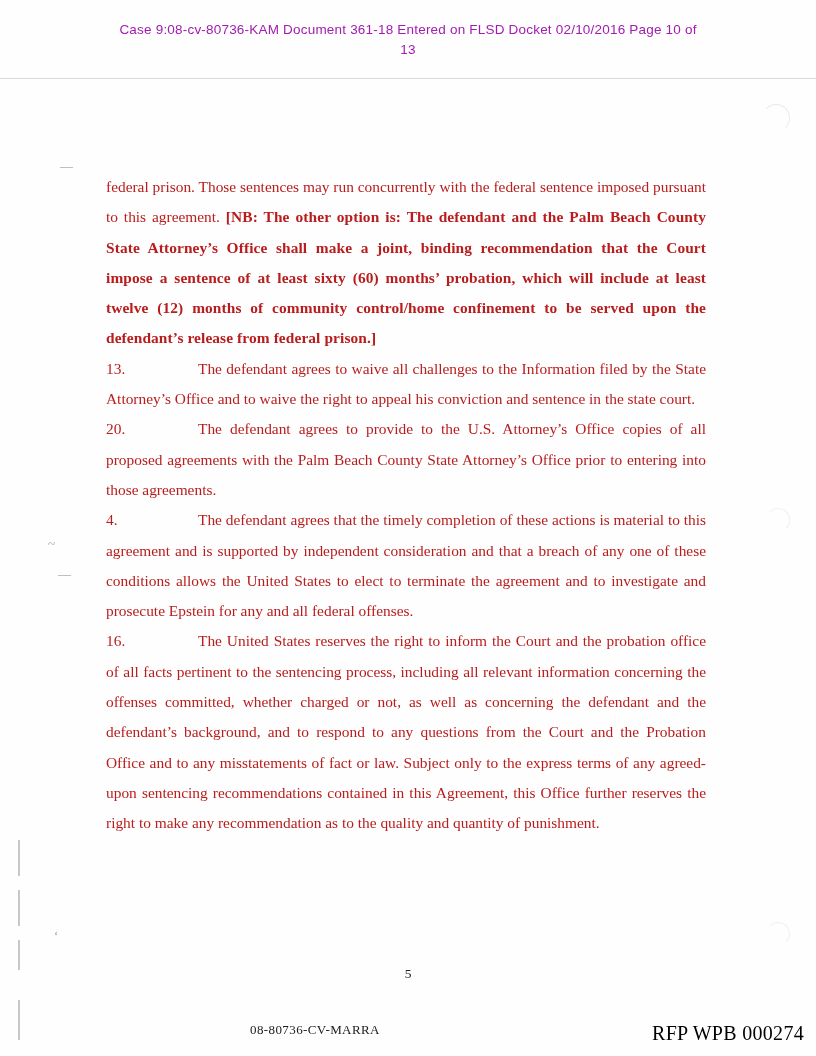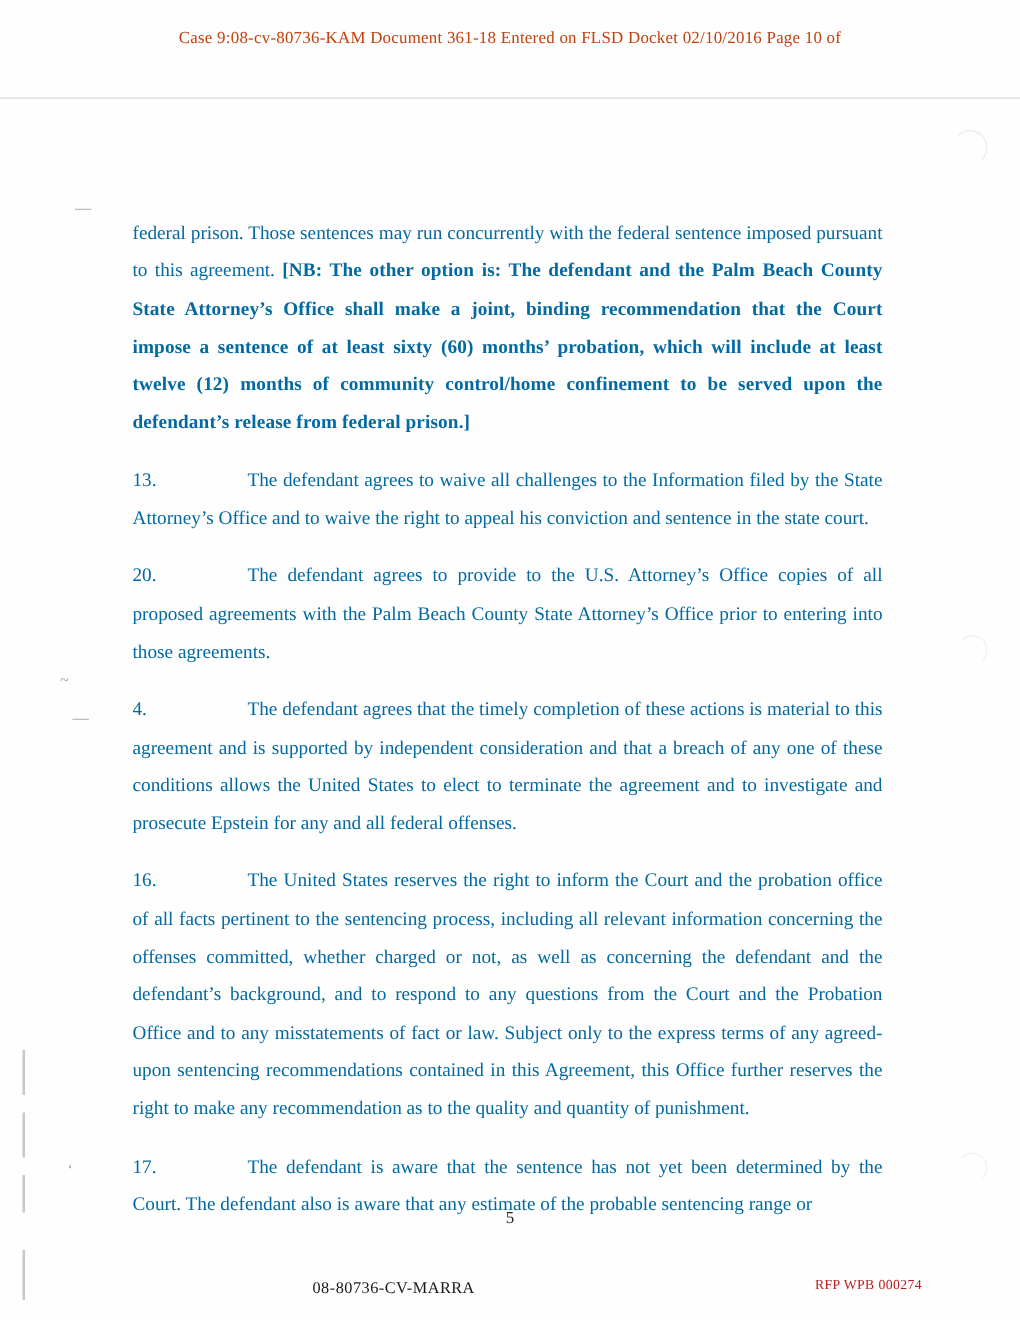--- a/index.html
+++ b/index.html
@@ -22,60 +22,59 @@
     height: 1056px;
     background: #fefefe;
   }
   
   .ecf-header {
     position: absolute;
     top: 20px;
     left: 0;
     width: 816px;
     text-align: center;
-    font-family: Liberation Serif, serif;
+    font-family: Liberation Sans, sans-serif;
     font-size: 13.5px;
-    color: #c2410c;
+    color: #a21caf;
     line-height: 20px;
     letter-spacing: 0.2px;
   }
   .hdr-rule {
     position: absolute;
     top: 78px;
     left: 0;
     width: 816px;
     height: 1px;
     background: #d8d8d8;
   }
   
   .doc-body {
     position: absolute;
     top: 172px;
     left: 106px;
     width: 600px;
     font-size: 15.4px;
     line-height: 30.3px;
     text-align: justify;
-    color: #0369a1;
+    color: #b91c1c;
   }
   .doc-body p {
     margin: 0 0 0 0;
     text-indent: 0;
   }
   .p-cont {
     text-indent: 0;
   }
   .p-indent {
     text-indent: 0;
   }
   .num-lead {
     display: inline-block;
     width: 92px;
     text-indent: 0;
-    margin-top: 16px;
   }
   .bold-nb {
     font-weight: bold;
     letter-spacing: 0.1px;
   }
   
   .page-num {
     position: absolute;
     top: 966px;
     left: 0;
@@ -90,23 +89,23 @@
     top: 1022px;
     left: 250px;
     font-size: 13px;
     letter-spacing: 0.4px;
     color: #1a1a1a;
   }
   .footer-right {
     position: absolute;
     top: 1022px;
     left: 652px;
-    font-size: 11px;
+    font-size: 20px;
     letter-spacing: 0.3px;
-    color: #b91c1c;
+    color: #000000;
   }
   .edge-mark {
     position: absolute;
     width: 2px;
     background: #9a9a9a;
     opacity: .55;
   }
   .faint-arc {
     position: absolute;
     border: 1px solid #e2e2e2;
@@ -121,20 +120,21 @@
     font-family: "Liberation Serif", serif;
   }
 </style>
 </head>
 <body>
 
 <div class="page">
 
   <div class="ecf-header">
     <div>Case 9:08-cv-80736-KAM   Document 361-18   Entered on FLSD Docket 02/10/2016   Page 10 of</div>
+    <div>13</div>
   </div>
   <div class="hdr-rule"></div>
 
   <div class="edge-mark" style="top:840px;left:18px;height:36px;"></div>
   <div class="edge-mark" style="top:890px;left:18px;height:36px;"></div>
   <div class="edge-mark" style="top:940px;left:18px;height:30px;"></div>
   <div class="edge-mark" style="top:1000px;left:18px;height:40px;"></div>
   <div class="faint-arc" style="top:104px;left:762px;width:26px;height:26px;border-color:#e6e6e6;border-left-color:transparent;border-bottom-color:transparent;"></div>
   <div class="faint-arc" style="top:508px;left:766px;width:22px;height:22px;border-color:#ececec;border-left-color:transparent;border-bottom-color:transparent;"></div>
   <div class="faint-arc" style="top:922px;left:766px;width:22px;height:22px;border-color:#ececec;border-left-color:transparent;border-bottom-color:transparent;"></div>
@@ -148,21 +148,20 @@
     <p class="p-cont"><span>federal prison. Those sentences may run concurrently with the federal sentence imposed pursuant to this agreement. </span><span class="bold-nb">[NB: The other option is: The defendant and the Palm Beach County State Attorney’s Office shall make a joint, binding recommendation that the Court impose a sentence of at least sixty (60) months’ probation, which will include at least twelve (12) months of community control/home confinement to be served upon the defendant’s release from federal prison.]</span></p>
 
     <p class="p-indent"><span class="num-lead">13.</span><span>The defendant agrees to waive all challenges to the Information filed by the State Attorney’s Office and to waive the right to appeal his conviction and sentence in the state court.</span></p>
 
     <p class="p-indent"><span class="num-lead">20.</span><span>The defendant agrees to provide to the U.S. Attorney’s Office copies of all proposed agreements with the Palm Beach County State Attorney’s Office prior to entering into those agreements.</span></p>
 
     <p class="p-indent"><span class="num-lead">4.</span><span>The defendant agrees that the timely completion of these actions is material to this agreement and is supported by independent consideration and that a breach of any one of these conditions allows the United States to elect to terminate the agreement and to investigate and prosecute Epstein for any and all federal offenses.</span></p>
 
     <p class="p-indent"><span class="num-lead">16.</span><span>The United States reserves the right to inform the Court and the probation office of all facts pertinent to the sentencing process, including all relevant information concerning the offenses committed, whether charged or not, as well as concerning the defendant and the defendant’s background, and to respond to any questions from the Court and the Probation Office and to any misstatements of fact or law.  Subject only to the express terms of any agreed-upon sentencing recommendations contained in this Agreement, this Office further reserves the right to make any recommendation as to the quality and quantity of punishment.</span></p>
 
-    <p class="p-indent"><span class="num-lead">17.</span><span>The defendant is aware that the sentence has not yet been determined by the Court.  The defendant also is aware that any estimate of the probable sentencing range or</span></p>
 
   </div>
 
   <div class="page-num">5</div>
 
   <div class="footer-center">08-80736-CV-MARRA</div>
   <div class="footer-right">RFP WPB 000274</div>
 
 </div>
 

